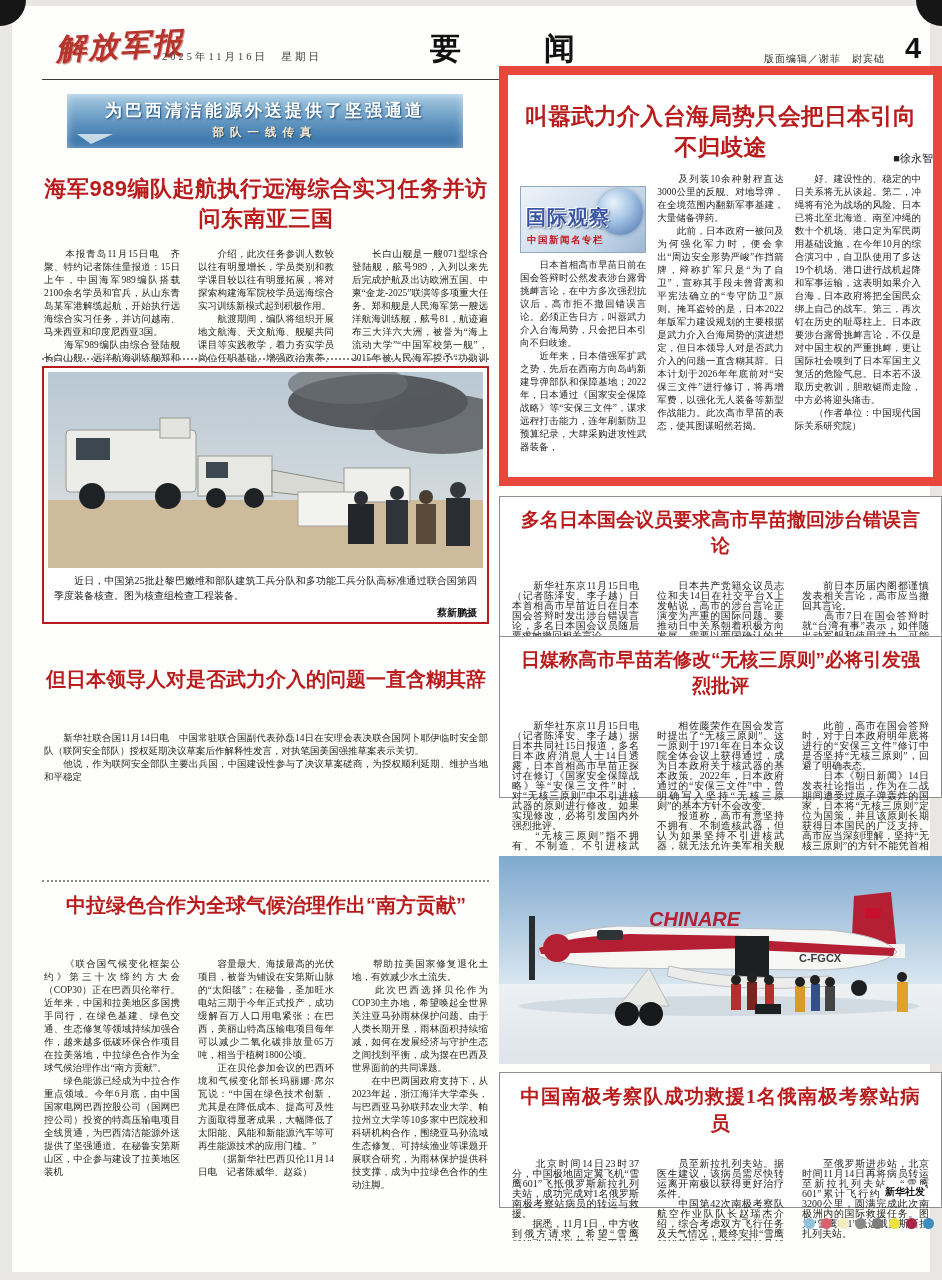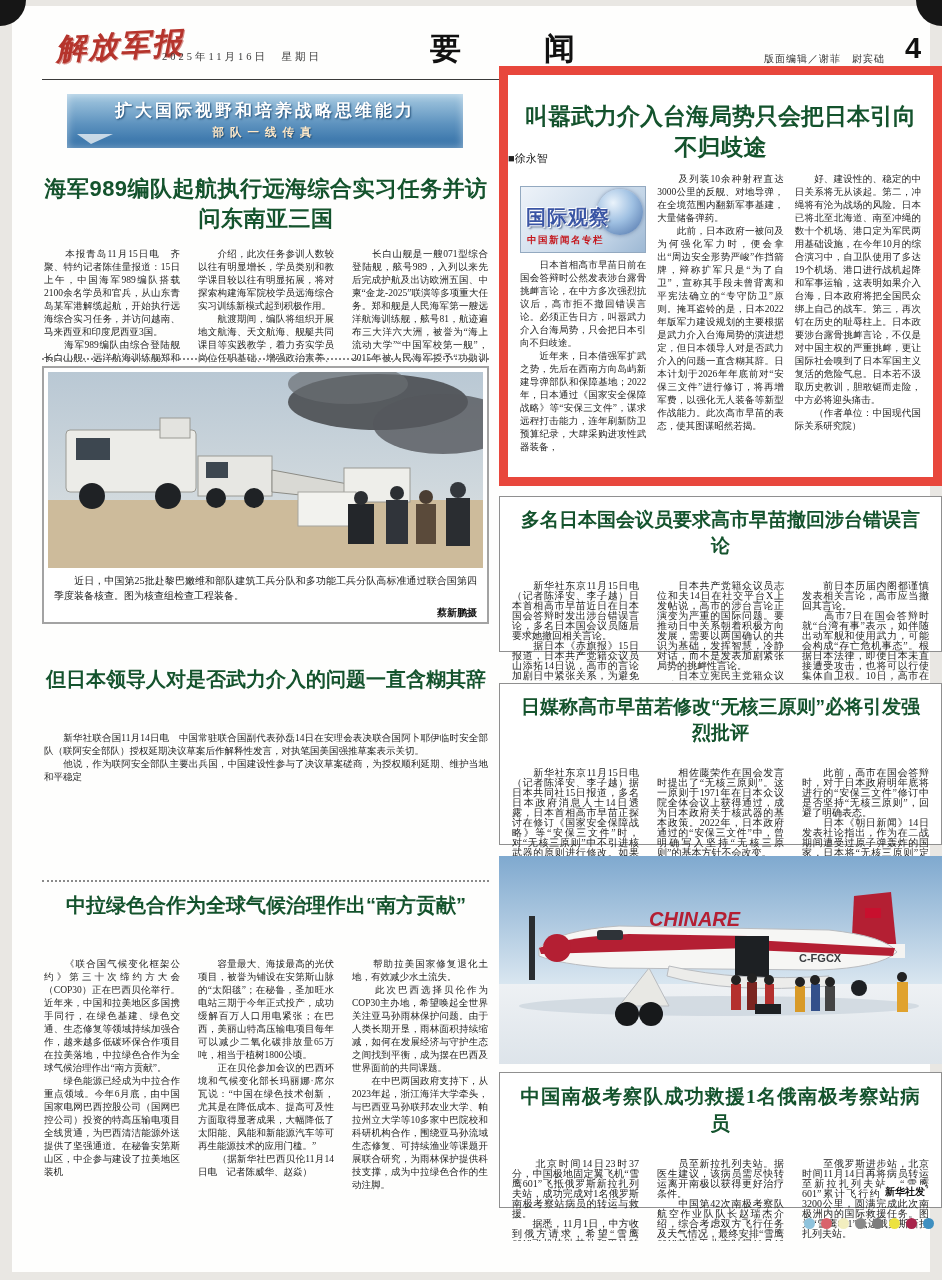--- a/index.html
+++ b/index.html
@@ -19,21 +19,21 @@
                letter-spacing:26px;font-family:"Liberation Sans",sans-serif;}
   .hdr-editor{position:absolute;left:752px;top:46px;font-size:10px;color:#333;letter-spacing:1px;}
   .hdr-pagenum{position:absolute;left:893px;top:26px;font-size:29px;font-weight:900;color:#111;
                font-family:"Liberation Sans",sans-serif;}
   .hdr-rule{position:absolute;left:30px;top:73px;width:888px;border-top:1.5px solid #3a3a3a;}
 
   
   .colrow{display:flex;gap:18px;margin-top:22px;}
   .col{flex:1;text-align:justify;font-size:9.5px;line-height:13px;color:#1d1d1d;
        white-space:pre-line;overflow:hidden;}
-  .headline{font-weight:900;color:#14532d;text-align:center;
+  .headline{font-weight:900;color:#b91c1c;text-align:center;
             font-family:"Liberation Sans","DejaVu Sans",sans-serif;}
 
   
   .banner{position:absolute;left:55px;top:88px;width:396px;height:54px;
           background:linear-gradient(180deg,#a8cbe2 0%,#5e93bf 55%,#2f6da5 100%);
           box-shadow:inset 0 0 8px rgba(255,255,255,.5);overflow:hidden;}
   .banner-title{position:absolute;left:0;right:0;top:5px;text-align:center;color:#fff;
                 font-size:17px;font-weight:900;letter-spacing:3px;
                 font-family:"Liberation Sans",sans-serif;text-shadow:1px 1px 2px #1d4a73;}
   .banner-sub{position:absolute;left:50%;transform:translateX(-50%);top:31px;color:#ffe9c8;
@@ -42,59 +42,59 @@
   .banner-ship{position:absolute;left:10px;bottom:4px;width:0;height:0;
                border-left:14px solid transparent;border-right:22px solid transparent;
                border-top:10px solid #dfe9f0;opacity:.85;}
   .navy-headline{position:absolute;left:32px;top:168px;width:444px;font-size:22px;letter-spacing:.5px;}
   .navy-cols{position:absolute;left:32px;top:220px;width:444px;height:128px;}
   .dotted{position:absolute;border-top:2px dotted #8a8a8a;}
   .d1{left:30px;top:352px;width:447px;}
   .d2{left:30px;top:874px;width:447px;}
 
   .photo-box{position:absolute;left:30px;top:360px;width:447px;height:258px;
-             border:2px solid #a3a3a3;background:#fff;padding:4px;box-sizing:border-box;}
+             border:2px solid #b91c1c;background:#fff;padding:4px;box-sizing:border-box;}
   .photo-truck{position:relative;width:100%;height:196px;overflow:hidden;background:#c6d2da;}
   .caption{position:relative;margin-top:5px;font-size:10px;line-height:15px;color:#222;
            text-align:justify;white-space:pre-line;padding:0 6px;height:48px;overflow:hidden;}
   .caption-credit{position:absolute;right:10px;bottom:2px;font-weight:bold;font-size:10px;color:#111;
                   background:#fff;padding-left:6px;}
 
   .abyei-headline{position:absolute;left:32px;top:660px;width:444px;font-size:20px;}
   .abyei-cols{position:absolute;left:32px;top:704px;width:444px;height:162px;}
 
   .climate-headline{position:absolute;left:32px;top:886px;width:444px;font-size:20px;}
   .climate-cols{position:absolute;left:32px;top:930px;width:444px;height:314px;}
 
   
   .red-box{position:absolute;left:487px;top:60px;width:443px;height:420px;box-sizing:border-box;
            border:9px solid #e8473c;background:#fff;z-index:5;}
   .tw-headline{position:absolute;left:6px;right:6px;top:26px;font-size:23px;letter-spacing:0;}
-  .tw-byline{position:absolute;left:0;right:0;top:76px;text-align:left;font-size:11px;color:#222;}
+  .tw-byline{position:absolute;left:0;right:0;top:76px;text-align:right;font-size:11px;color:#222;}
   .tw-body{position:absolute;left:12px;right:12px;top:98px;bottom:10px;display:flex;gap:11px;}
   .tw-col{flex:1;text-align:justify;font-size:9.5px;line-height:13px;color:#1d1d1d;
           white-space:pre-line;overflow:hidden;}
   .badge{position:relative;width:100%;height:67px;margin-bottom:6px;
          background:linear-gradient(135deg,#eef3f9 0%,#c3d5e7 70%,#9db8d4 100%);
          border:1px solid #93a9c0;box-sizing:border-box;overflow:hidden;}
   .badge-globe{position:absolute;right:2px;top:2px;width:46px;height:46px;border-radius:50%;
                background:radial-gradient(circle at 35% 30%,#eaf3fb 0%,#9fc0e2 45%,#4a6ea6 100%);
                box-shadow:0 0 4px rgba(40,70,120,.5);}
   .badge-title{position:absolute;left:5px;top:24px;font-size:20px;font-weight:900;color:#3a55a4;
                letter-spacing:1px;font-family:"Liberation Sans",sans-serif;
                text-shadow:1px 1px 0 #fff,-1px -1px 0 #fff,2px 2px 2px #56688a;}
   .badge-sub{position:absolute;left:6px;bottom:6px;font-size:9.5px;font-weight:bold;color:#c4161c;
              letter-spacing:1.5px;font-family:"Liberation Sans",sans-serif;}
 
   
   .boxed{position:absolute;left:487px;width:443px;border:1px solid #8f8f8f;background:#fff;
          box-sizing:border-box;padding:8px 12px;}
   .diet-box{top:490px;height:156px;}
   .diet-headline{font-size:19px;margin:2px 0 8px 0;}
-  .nuclear-box{top:677px;height:162px;}
+  .nuclear-box{top:630px;height:162px;}
   .nuclear-headline{font-size:19px;margin:2px 0 8px 0;}
   .ant-box{top:1066px;height:136px;}
   .ant-headline{font-size:19.5px;margin:2px 0 8px 0;
                 font-family:"Liberation Serif",serif;letter-spacing:1px;}
   .boxed .col{font-size:10px;line-height:10px;}
   .ant-credit{position:absolute;right:16px;bottom:8px;font-size:10px;font-weight:bold;color:#111;
               background:#fff;padding-left:4px;}
 
   .plane-photo{position:absolute;left:487px;top:850px;width:443px;height:268px;overflow:hidden;}
 
@@ -109,21 +109,21 @@
 
     <div class="masthead">解放军报</div>
     <div class="hdr-date">2025年11月16日　星期日</div>
     <div class="hdr-section">要　闻</div>
     <div class="hdr-editor">版面编辑／谢菲　尉宾础</div>
     <div class="hdr-pagenum">4</div>
     <div class="hdr-rule"></div>
 
     <div class="banner">
       <div class="banner-ship"></div>
-      <div class="banner-title">扩大国际视野和培养战略思维能力</div>
+      <div class="banner-title">为巴西清洁能源外送提供了坚强通道</div>
       <div class="banner-sub">部队一线传真</div>
     </div>
 
     <div>
       <div class="headline navy-headline">海军989编队起航执行远海综合实习任务并访问东南亚三国</div>
       <div class="colrow navy-cols">
         <div class="col">　　本报青岛11月15日电　齐聚、特约记者陈佳量报道：15日上午，中国海军989编队搭载2100余名学员和官兵，从山东青岛某军港解缆起航，开始执行远海综合实习任务，并访问越南、马来西亚和印度尼西亚3国。
 　　海军989编队由综合登陆舰长白山舰、远洋航海训练舰郑和舰等组成，随舰实习的学员来自海军工程大学和海军航空大学。据编队指挥员</div>
         <div class="col">　　介绍，此次任务参训人数较以往有明显增长，学员类别和教学课目较以往有明显拓展，将对探索构建海军院校学员远海综合实习训练新模式起到积极作用。
 　　航渡期间，编队将组织开展地文航海、天文航海、舰艇共同课目等实践教学，着力夯实学员岗位任职基础、增强政治素养、扩大国际视野和培养战略思维能力，靠泊外国港口期间将举行甲板招待会和参观见学等活动。</div>

